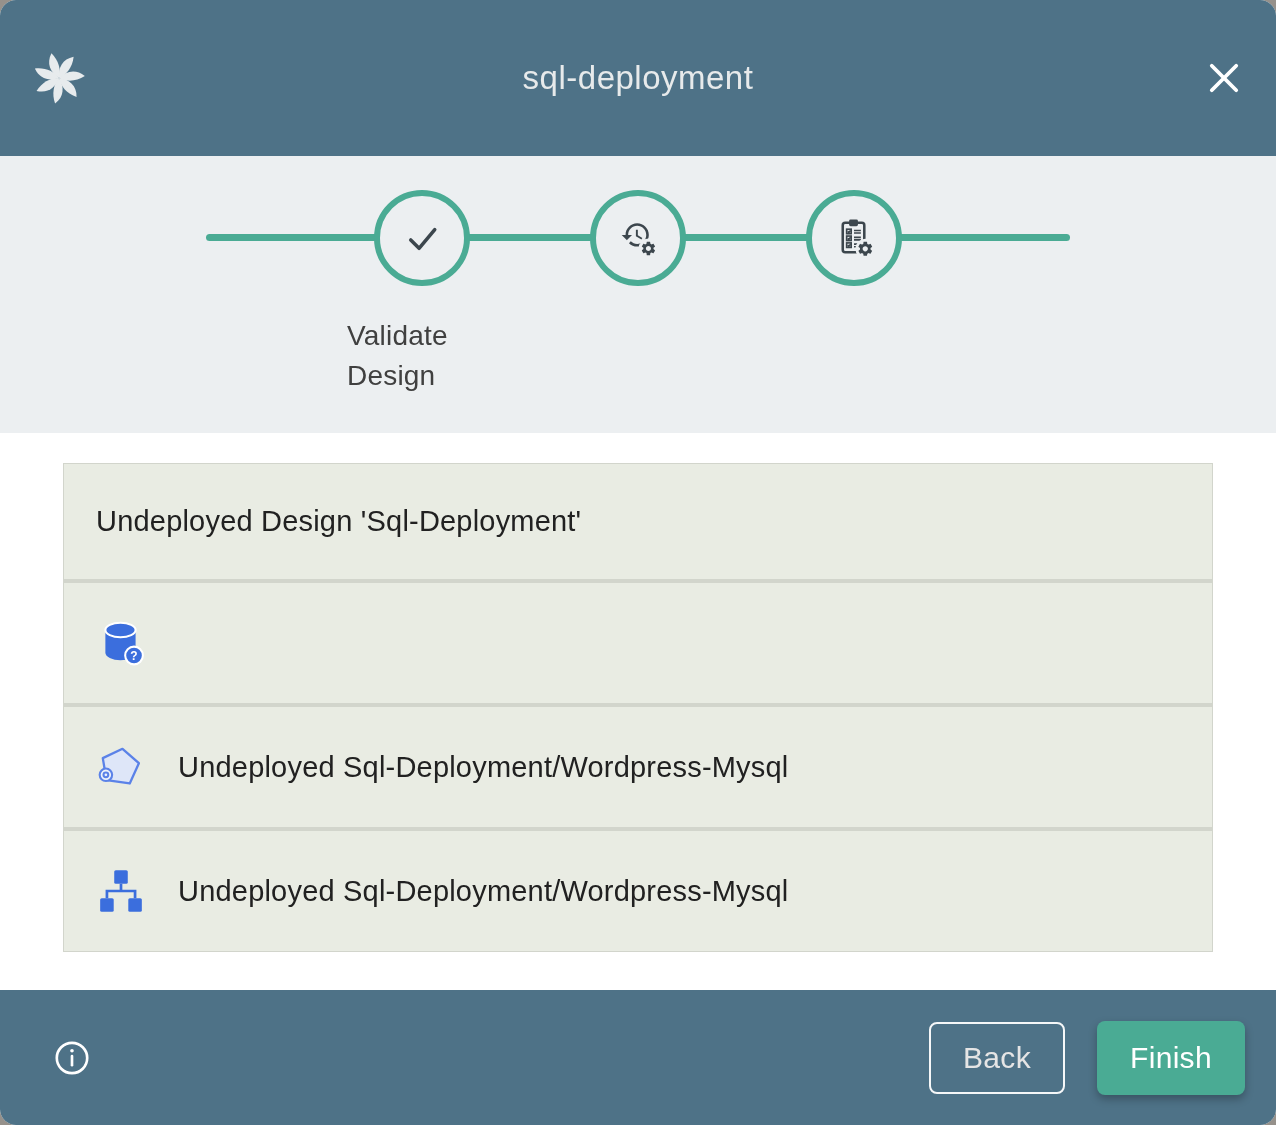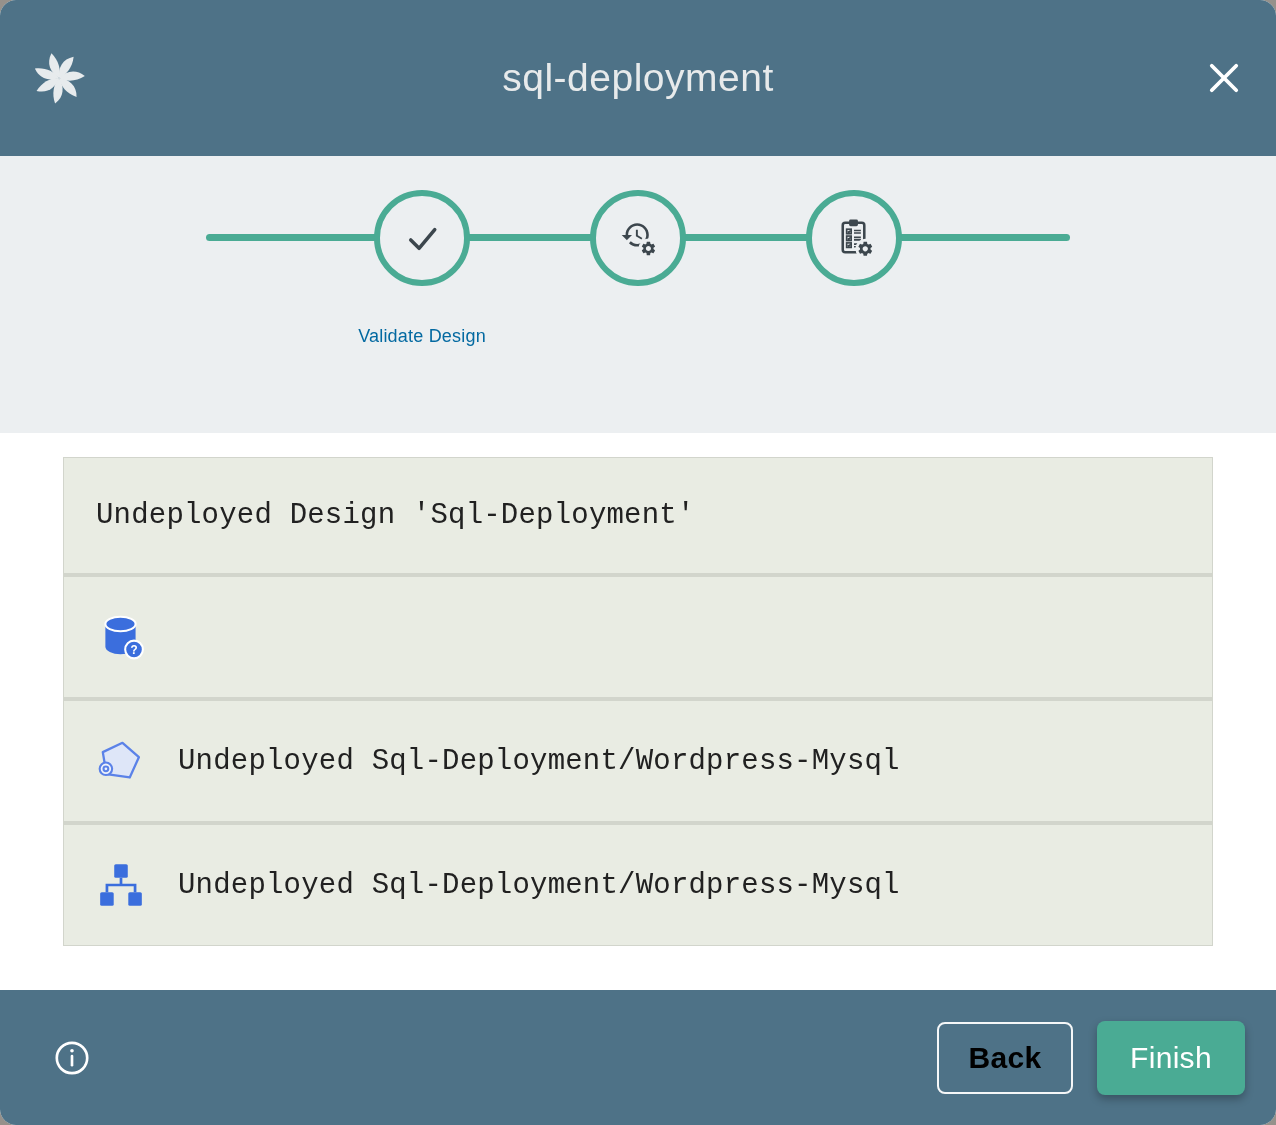--- a/index.html
+++ b/index.html
@@ -4,56 +4,56 @@
 <style>
   html,body{margin:0;padding:0;width:1276px;height:1125px;background:#96918b;
     font-family:"Liberation Sans", sans-serif;-webkit-font-smoothing:antialiased;}
   .dialog{width:1276px;height:1125px;border-radius:16px;overflow:hidden;
     display:grid;grid-template-rows:156px 277px 1fr 135px;background:var(--content-bg,#ffffff);}
 
   
   .hdr{background:var(--header-bg,#4e7287);position:relative;display:flex;align-items:center;}
   .logo{position:absolute;left:32px;top:50%;transform:translateY(-50%);width:54px;height:54px;display:block;}
   .title{position:absolute;left:50%;top:50%;transform:translate(-50%,-50%);margin:0;
-    color:#e7eaeb;font-size:39px;font-weight:500;letter-spacing:.5px;white-space:nowrap;}
+    color:#e7eaeb;font-size:33px;font-weight:500;letter-spacing:.5px;white-space:nowrap;}
   .close-btn{position:absolute;right:30px;top:50%;transform:translateY(-50%);width:44px;height:44px;
     background:transparent;border:none;cursor:pointer;padding:0;display:flex;align-items:center;justify-content:center;}
 
   
   .stepper{background:var(--stepper-bg,#eceff1);position:relative;}
   .track{position:absolute;left:206px;top:78px;width:864px;height:7px;background:var(--accent,#4aab94);border-radius:4px;}
   .steps{position:relative;display:flex;justify-content:center;padding-top:34px;}
   .step{width:216px;display:flex;flex-direction:column;align-items:center;}
   .step-circle{box-sizing:border-box;width:96px;height:96px;border-radius:50%;
     border:6px solid var(--accent,#4aab94);background:var(--stepper-bg,#eceff1);
     display:flex;align-items:center;justify-content:center;position:relative;z-index:1;}
   .step.active .step-circle{background:var(--active-step-fill,#c9d4da);}
   .step-icon{width:47px;height:47px;display:block;}
-  .step-label{margin-top:30px;width:150px;text-align:center;font-size:18px;line-height:40px;
-    color:#0369a1;letter-spacing:.2px;}
+  .step-label{margin-top:30px;width:150px;text-align:left;font-size:28px;line-height:40px;
+    color:#404040;letter-spacing:.2px;}
 
   
-  .content{background:var(--content-bg,#ffffff);padding:24px 63px 0 63px;font-family:Liberation Mono, monospace;}
+  .content{background:var(--content-bg,#ffffff);padding:30px 63px 0 63px;}
   .panel-list{display:flex;flex-direction:column;gap:4px;background:var(--panel-border,#d2d5cc);
     border:1px solid var(--panel-border,#d2d5cc);}
   .panel{background:var(--panel-bg,#e9ece3);display:flex;align-items:center;padding-left:32px;}
   .panel.h1{height:115px;}
   .panel.h2{height:120px;}
   .row-icon{width:50px;height:50px;flex:0 0 50px;margin-right:32px;display:block;}
   .row-text{font-size:29px;color:var(--text-dark,#212121);letter-spacing:.2px;white-space:nowrap;}
 
   
   .ftr{background:var(--header-bg,#4e7287);display:flex;align-items:center;padding:0 31px 0 53px;}
   .info-btn{background:transparent;border:none;padding:0;cursor:pointer;width:38px;height:38px;
     display:flex;align-items:center;justify-content:center;}
   .ftr-spacer{flex:1;}
   .btn{font-family:inherit;font-size:30px;border-radius:8px;cursor:pointer;letter-spacing:.3px;}
-  .btn-back{color:#000000;background:transparent;border:2px solid #f5f7f8;width:136px;height:72px;font-weight:bold;}
+  .btn-back{color:#e5e5e5;background:transparent;border:2px solid #f5f7f8;width:136px;height:72px;}
   .btn-finish{color:#ffffff;background:var(--accent,#4aab94);border:none;width:148px;height:74px;
-    margin-left:24px;box-shadow:0 4px 9px rgba(0,0,0,.28);}
+    margin-left:32px;box-shadow:0 4px 9px rgba(0,0,0,.28);}
 </style>
 </head>
 <body>
 
 <div class="dialog">
 
   <header class="hdr">
     <svg class="logo" viewBox="0 0 48 48">
       <g fill="#e7ebed">
         <path d="M24 24 C23 15 27 7 37 5 C36 14 31 21 24 24 Z"></path>

